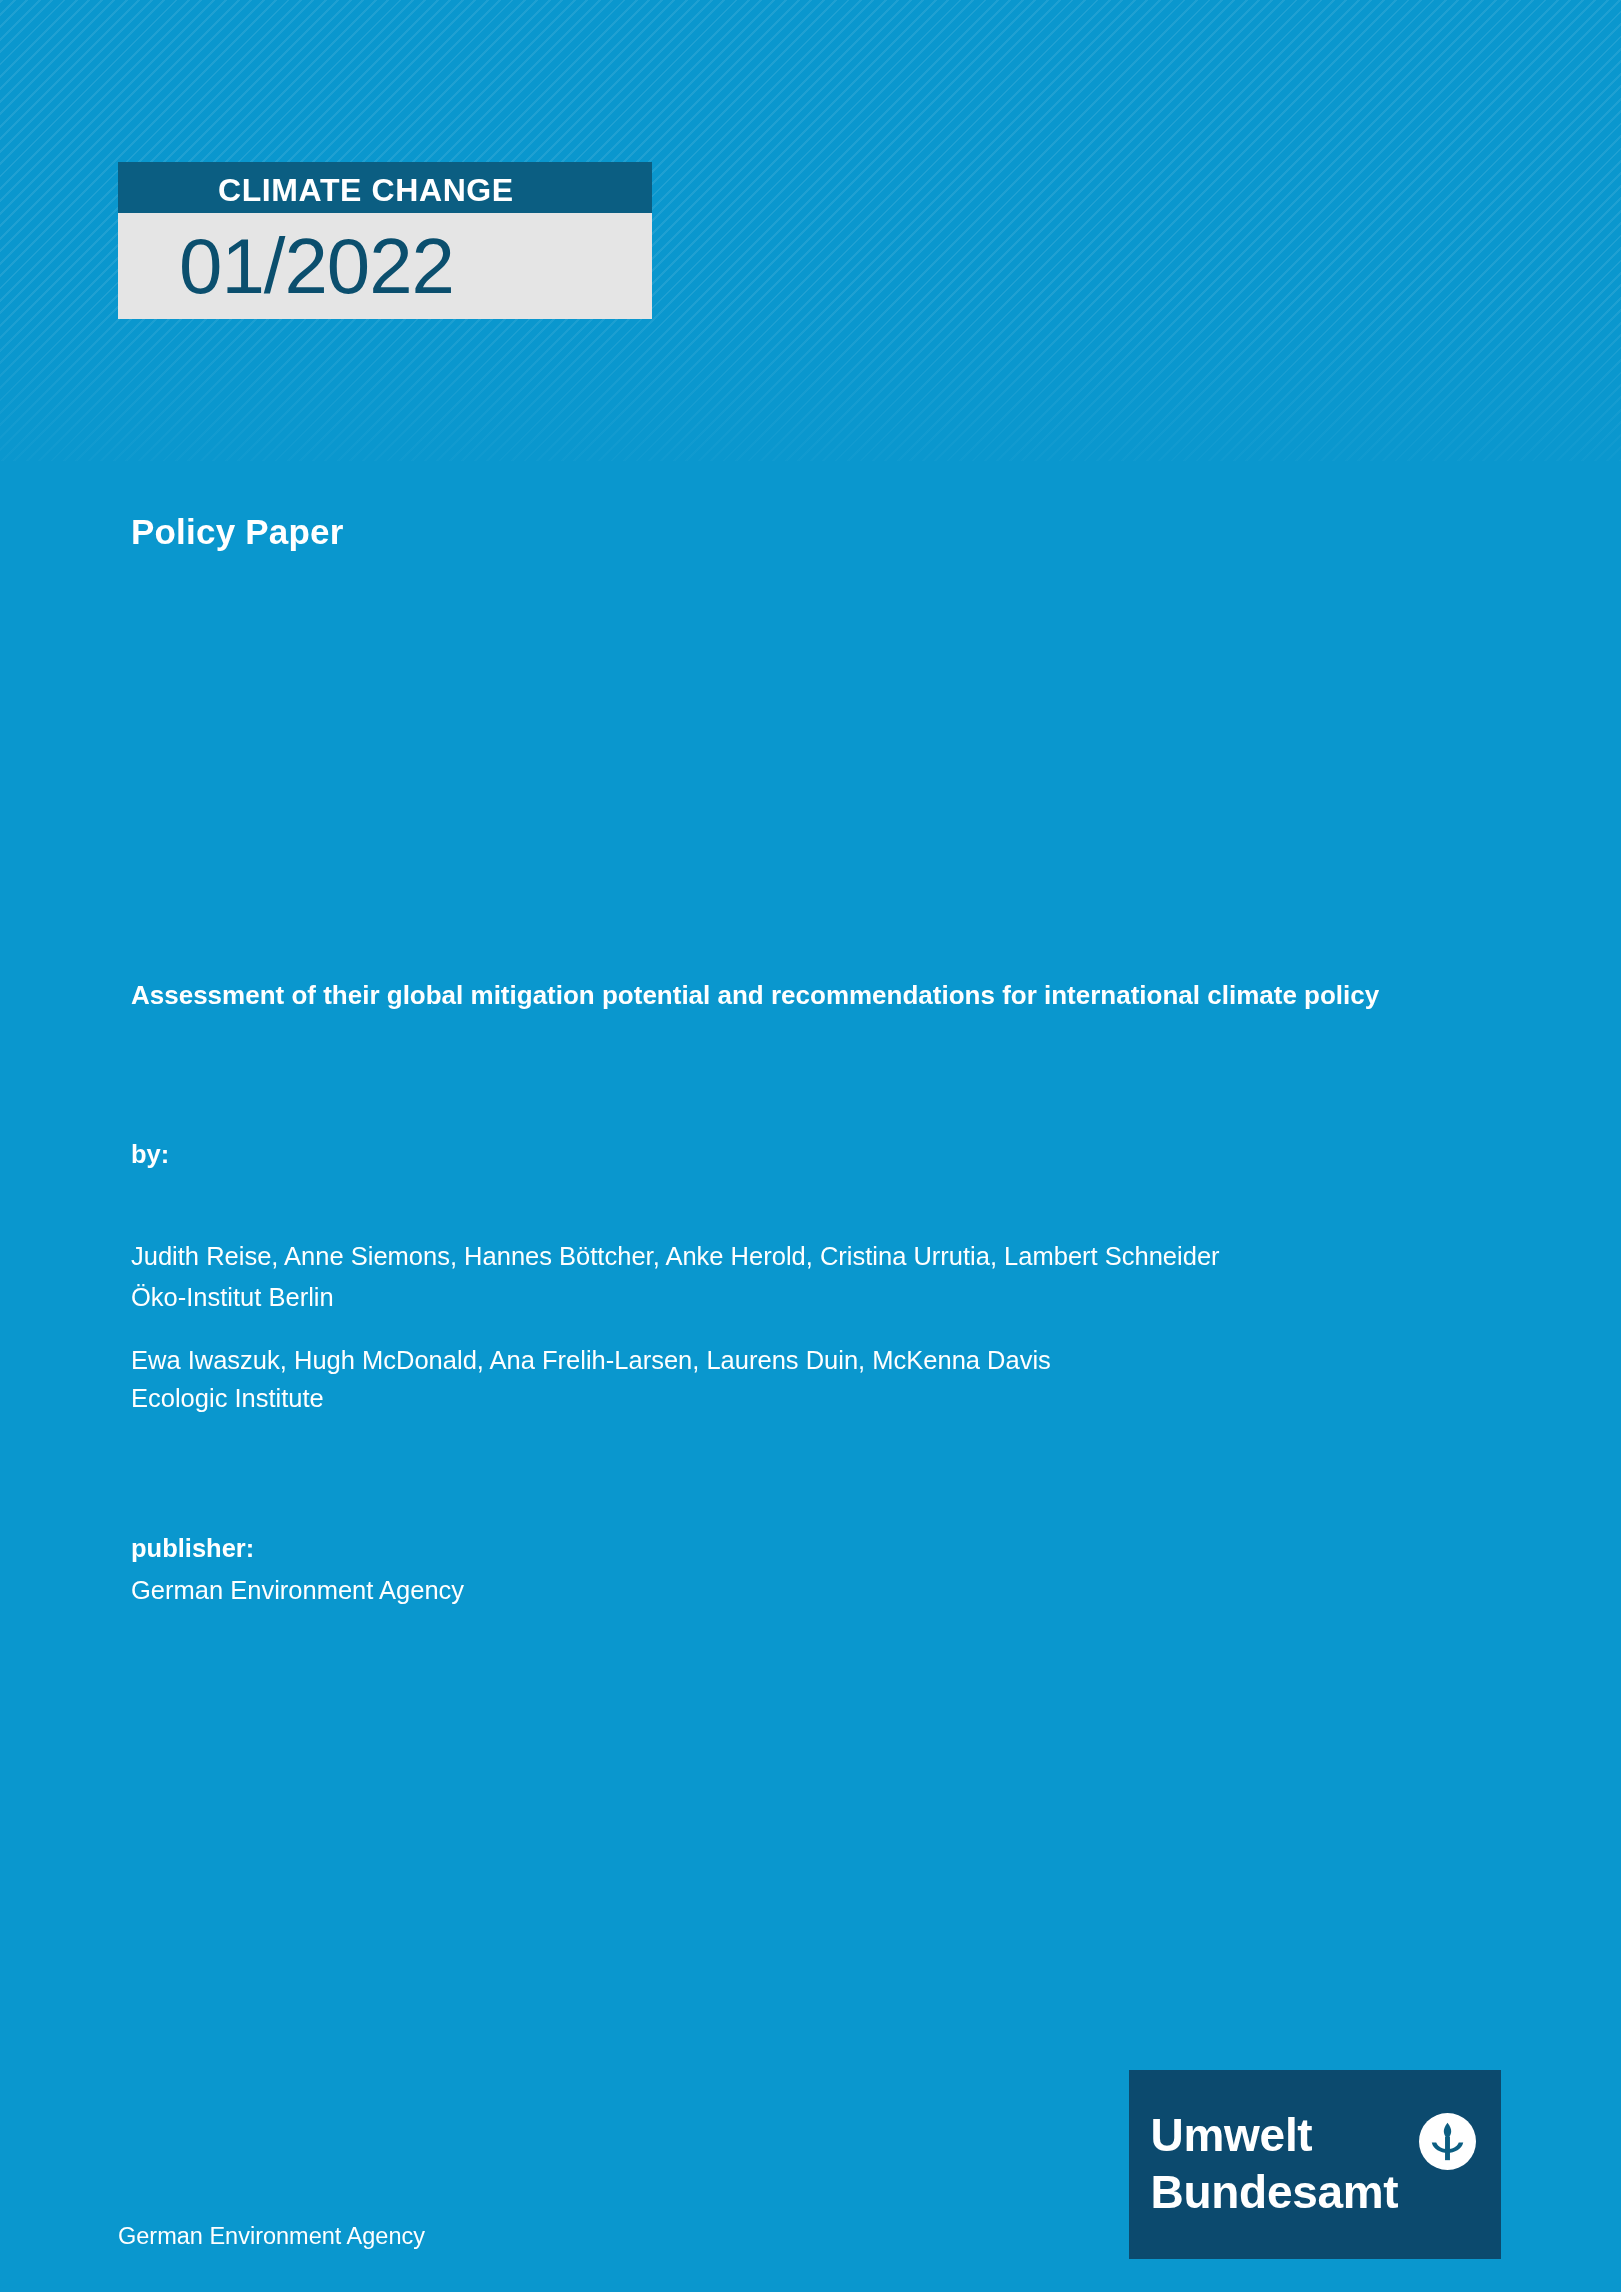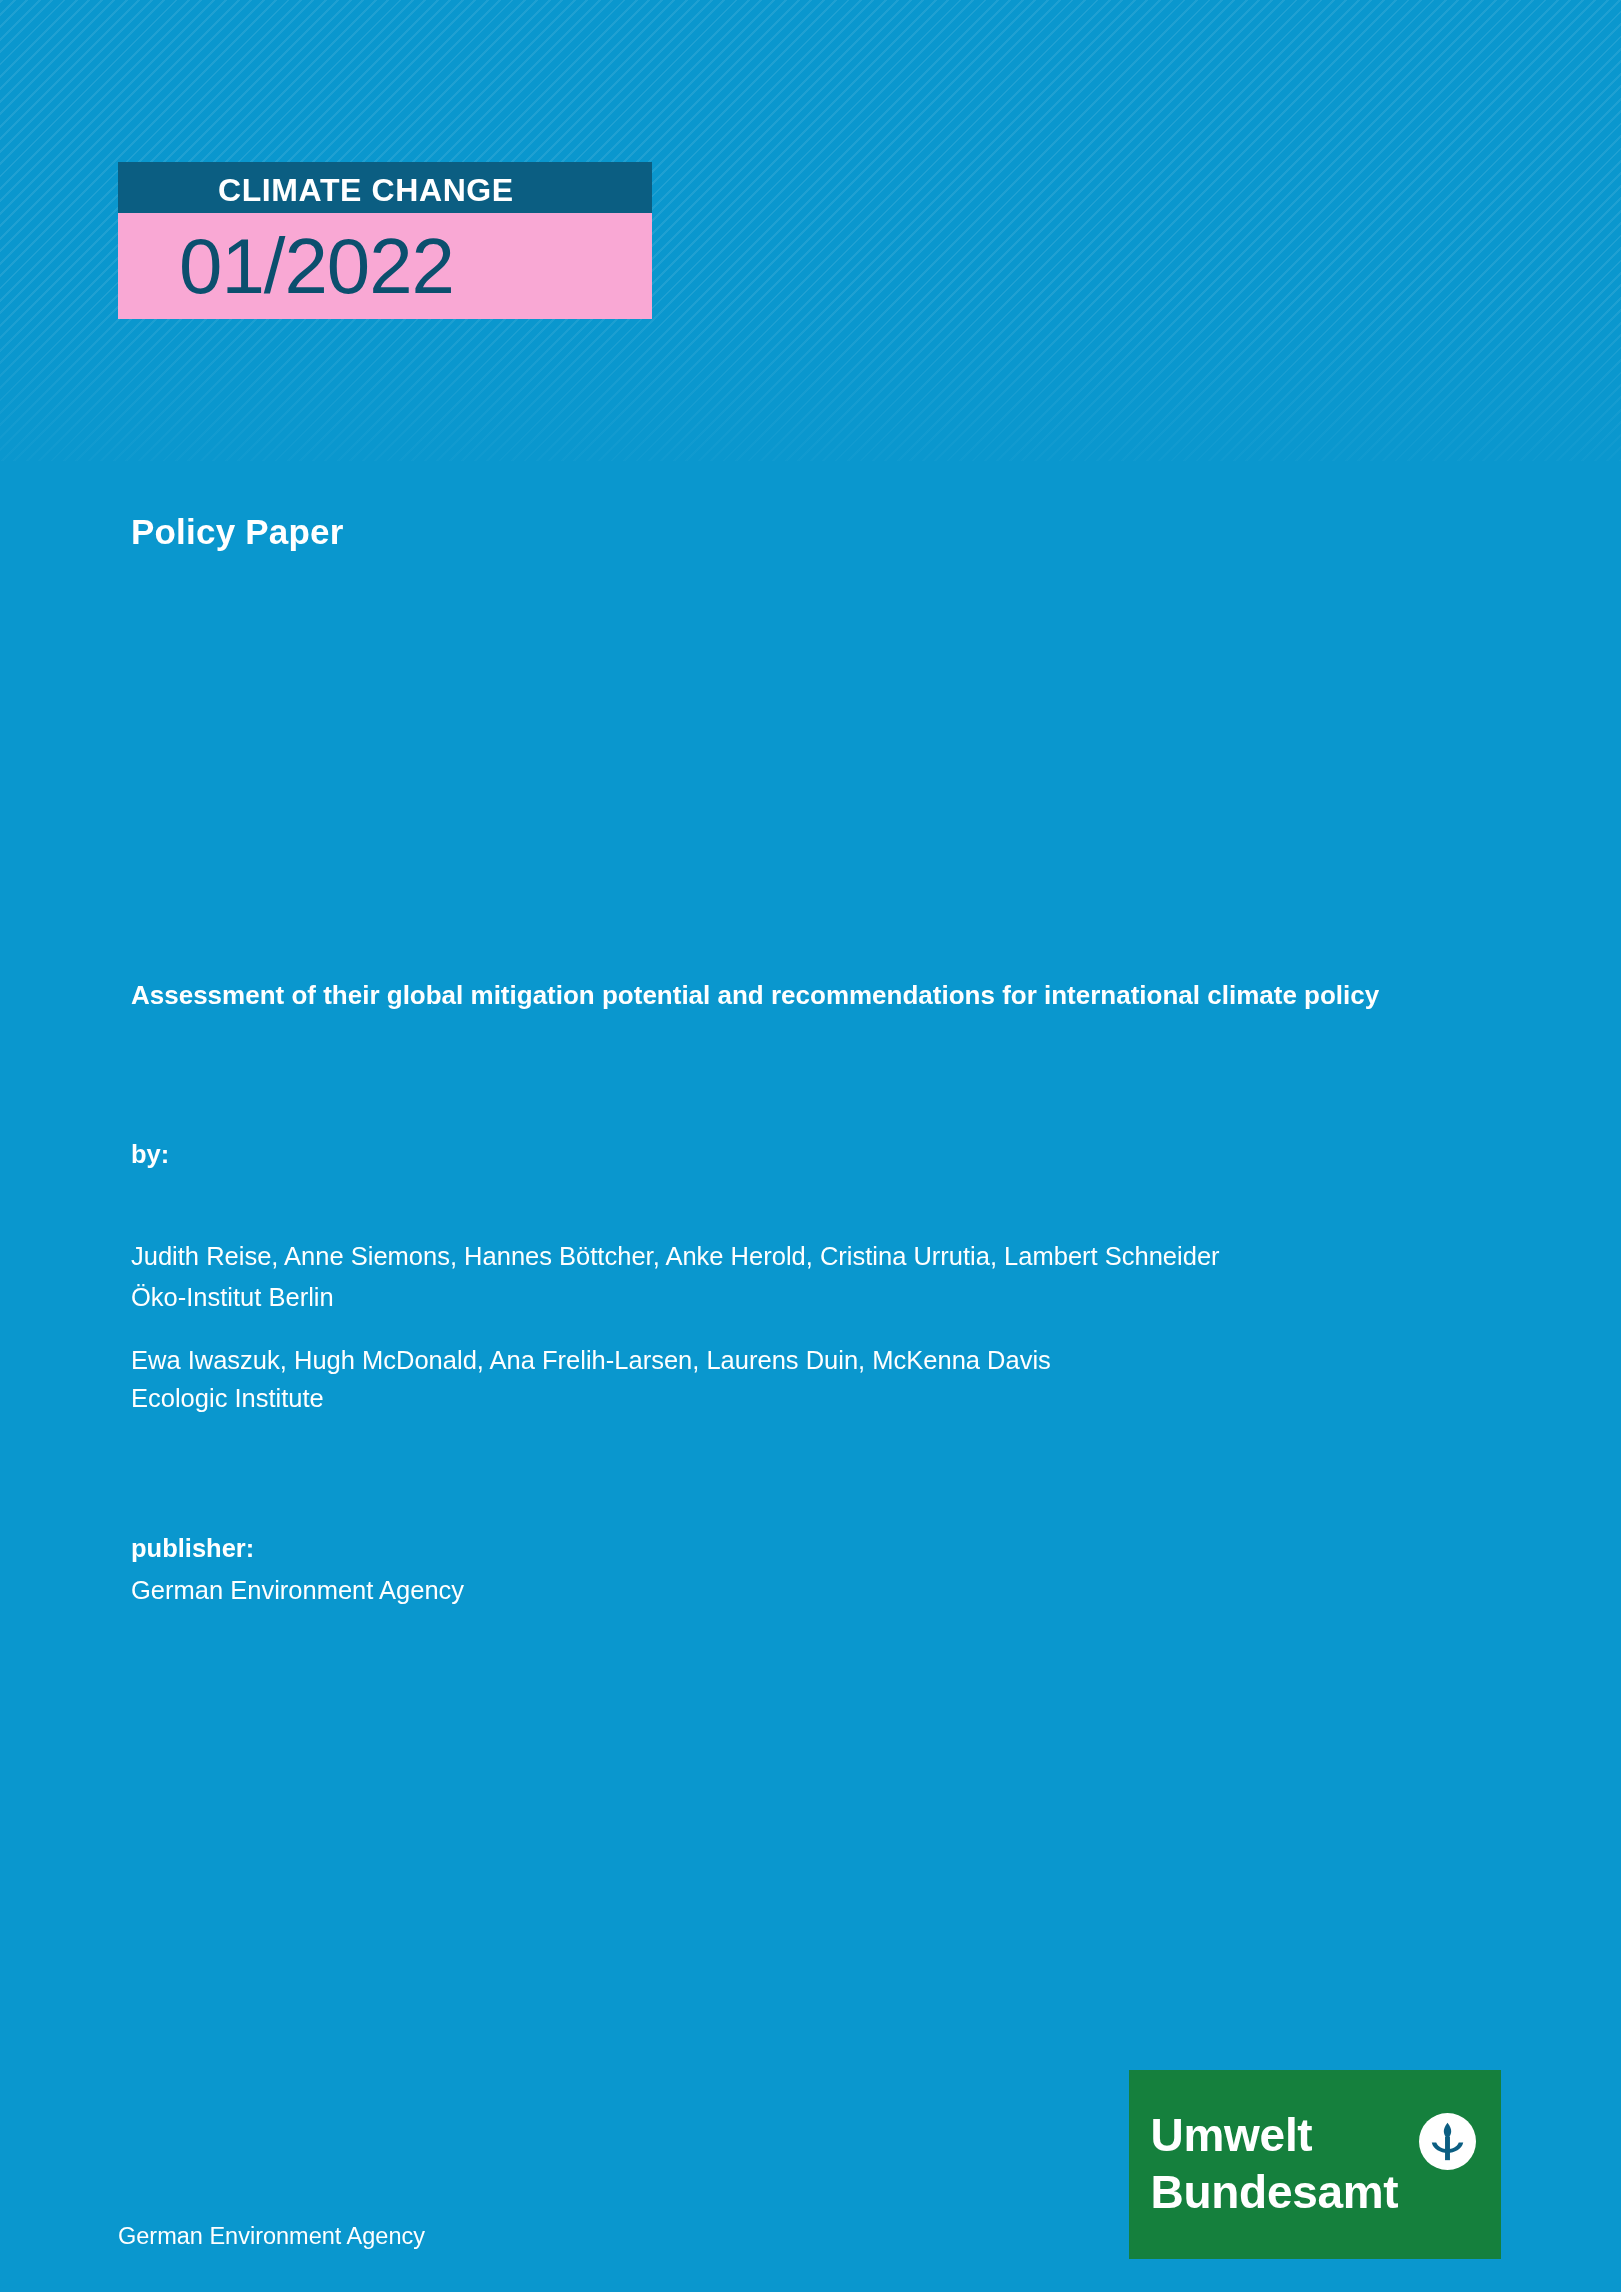--- a/index.html
+++ b/index.html
@@ -60,21 +60,21 @@
     color: #ffffff;
     font-size: 32px;
     font-weight: bold;
     letter-spacing: 0.6px;
     padding: 11.8px 0 11.8px 100px;
     box-sizing: border-box;
     height: 51px;
     line-height: 33px;
   }
   .series-number {
-    background: #f9a8d4;
+    background: #e5e5e5;
     color: #0b4f6e;
     font-size: 78px;
     font-weight: normal;
     letter-spacing: -1px;
     padding: 2px 0 11.8px 61px;
     box-sizing: border-box;
     height: 106px;
     line-height: 102px;
   }
 
@@ -163,21 +163,21 @@
     font-size: 23.5px;
   }
 
   
   .uba-logo {
     position: absolute;
     left: 1129px;
     top: 2070px;
     width: 372px;
     height: 189px;
-    background: #15803d;
+    background: #0c4a6e;
   }
   .uba-text {
     position: absolute;
     left: 21.6px;
     top: 37px;
     color: #ffffff;
     font-weight: bold;
     font-size: 46px;
     line-height: 57px;
     letter-spacing: -0.3px;

